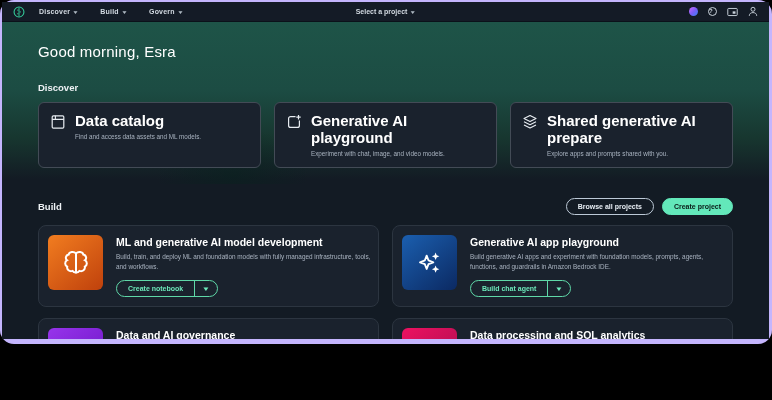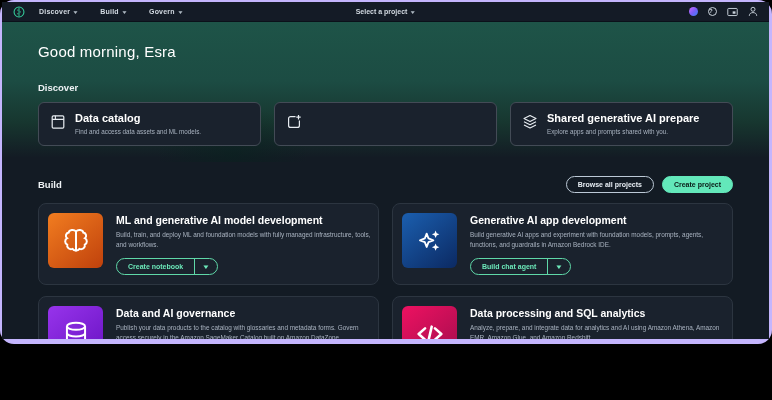--- a/index.html
+++ b/index.html
@@ -22,21 +22,21 @@
 
   
   .hero { padding:14px 36px 16px; background:
       radial-gradient(110px 70px at 30% 95%, rgba(8,34,30,.55), rgba(8,34,30,0) 70%),
       linear-gradient(180deg,#1e5448 0%,#1c4c43 42%,#17362f 72%,#131b24 97%); }
   .greeting { font-size:15px; font-weight:400; color:#ffffff; letter-spacing:.2px; margin:7px 0 22px; }
   .section-label { font-size:9.5px; font-weight:bold; color:#eef2f5; margin-bottom:9px; }
   .dcards { display:flex; gap:13px; }
   .dcard { flex:1; background:#1a222d; border:1px solid #434b56; border-radius:6px; padding:9px 11px 10px; display:flex; gap:9px; align-items:flex-start; min-height:44px; cursor:pointer; }
   .dcard svg { flex:0 0 auto; margin-top:2px; }
-  .dcard-title { font-size:11px; font-weight:600; color:#ffffff; margin-bottom:4px; }
+  .dcard-title { font-size:15px; font-weight:600; color:#ffffff; margin-bottom:4px; }
   .dcard-desc { font-size:6.3px; color:#a9b3c0; }
 
   
   .build { padding:10px 36px 0; }
   .build-head { display:flex; align-items:center; margin:4px 0 10px; }
   .build-head .section-label { margin:0; flex:1; }
   .btn { border-radius:9px; font-size:7px; font-weight:bold; padding:0 11px; height:17px; display:inline-flex; align-items:center; cursor:pointer; }
   .btn-normal { border:1px solid #bcc9d6; color:#e7edf3; background:transparent; margin-right:8px; }
   .btn-primary { background:#63e8ba; color:#0a1b17; border:1px solid #63e8ba; }
   .bgrid { display:grid; grid-template-columns:1fr 1fr; gap:11px 13px; }
@@ -112,20 +112,24 @@
           <div class="dcard-title">Data catalog</div>
           <div class="dcard-desc">Find and access data assets and ML models.</div>
         </div>
       </div>
 
       <div class="dcard">
         <svg width="16" height="16" viewBox="0 0 16 16" fill="none">
           <path d="M9.5 2.6 H4.6 a2 2 0 0 0 -2 2 v6.8 a2 2 0 0 0 2 2 h6.8 a2 2 0 0 0 2 -2 V6.5" stroke="#e8edf2" stroke-width="1.2"></path>
           <path d="M12.5 1 v4.4 M10.3 3.2 h4.4" stroke="#e8edf2" stroke-width="1.2"></path>
         </svg>
+        <div>
+          <div class="dcard-title">Generative AI playground</div>
+          <div class="dcard-desc">Experiment with chat, image, and video models.</div>
+        </div>
       </div>
 
       <div class="dcard">
         <svg width="16" height="16" viewBox="0 0 16 16" fill="none">
           <path d="M8 1.6 L14 4.6 L8 7.6 L2 4.6 Z" stroke="#e8edf2" stroke-width="1.1" stroke-linejoin="round"></path>
           <path d="M2 7.8 L8 10.8 L14 7.8" stroke="#e8edf2" stroke-width="1.1" stroke-linejoin="round"></path>
           <path d="M2 11 L8 14 L14 11" stroke="#e8edf2" stroke-width="1.1" stroke-linejoin="round"></path>
         </svg>
         <div>
           <div class="dcard-title">Shared generative AI prepare</div>
@@ -167,21 +171,21 @@
 
       <div class="bcard">
         <div class="bicon" style="background: linear-gradient(140deg, rgb(26, 92, 171) 5%, rgb(12, 44, 102) 95%);">
           <svg width="32" height="32" viewBox="0 0 24 24" fill="none">
             <path d="M9.5 6.5 L10.9 10.1 L14.5 11.5 L10.9 12.9 L9.5 16.5 L8.1 12.9 L4.5 11.5 L8.1 10.1 Z" stroke="#fff" stroke-width="1.4" stroke-linejoin="round"></path>
             <path d="M16.2 4.2 L17 6.2 L19 7 L17 7.8 L16.2 9.8 L15.4 7.8 L13.4 7 L15.4 6.2 Z" fill="#fff"></path>
             <path d="M16.2 13.8 L17 15.8 L19 16.6 L17 17.4 L16.2 19.4 L15.4 17.4 L13.4 16.6 L15.4 15.8 Z" fill="#fff"></path>
           </svg>
         </div>
         <div>
-          <div class="bcard-title">Generative AI app development</div>
+          <div class="bcard-title">Generative AI app playground</div>
           <div class="bcard-desc">Build generative AI apps and experiment with foundation models, prompts, agents, functions, and guardrails in Amazon Bedrock IDE.</div>
           <div class="split-btn">
             <div class="split-main">Build chat agent</div>
             <div class="split-arrow">
                   <span class="chev">▼</span>
                 </div>
           </div>
         </div>
       </div>
 

